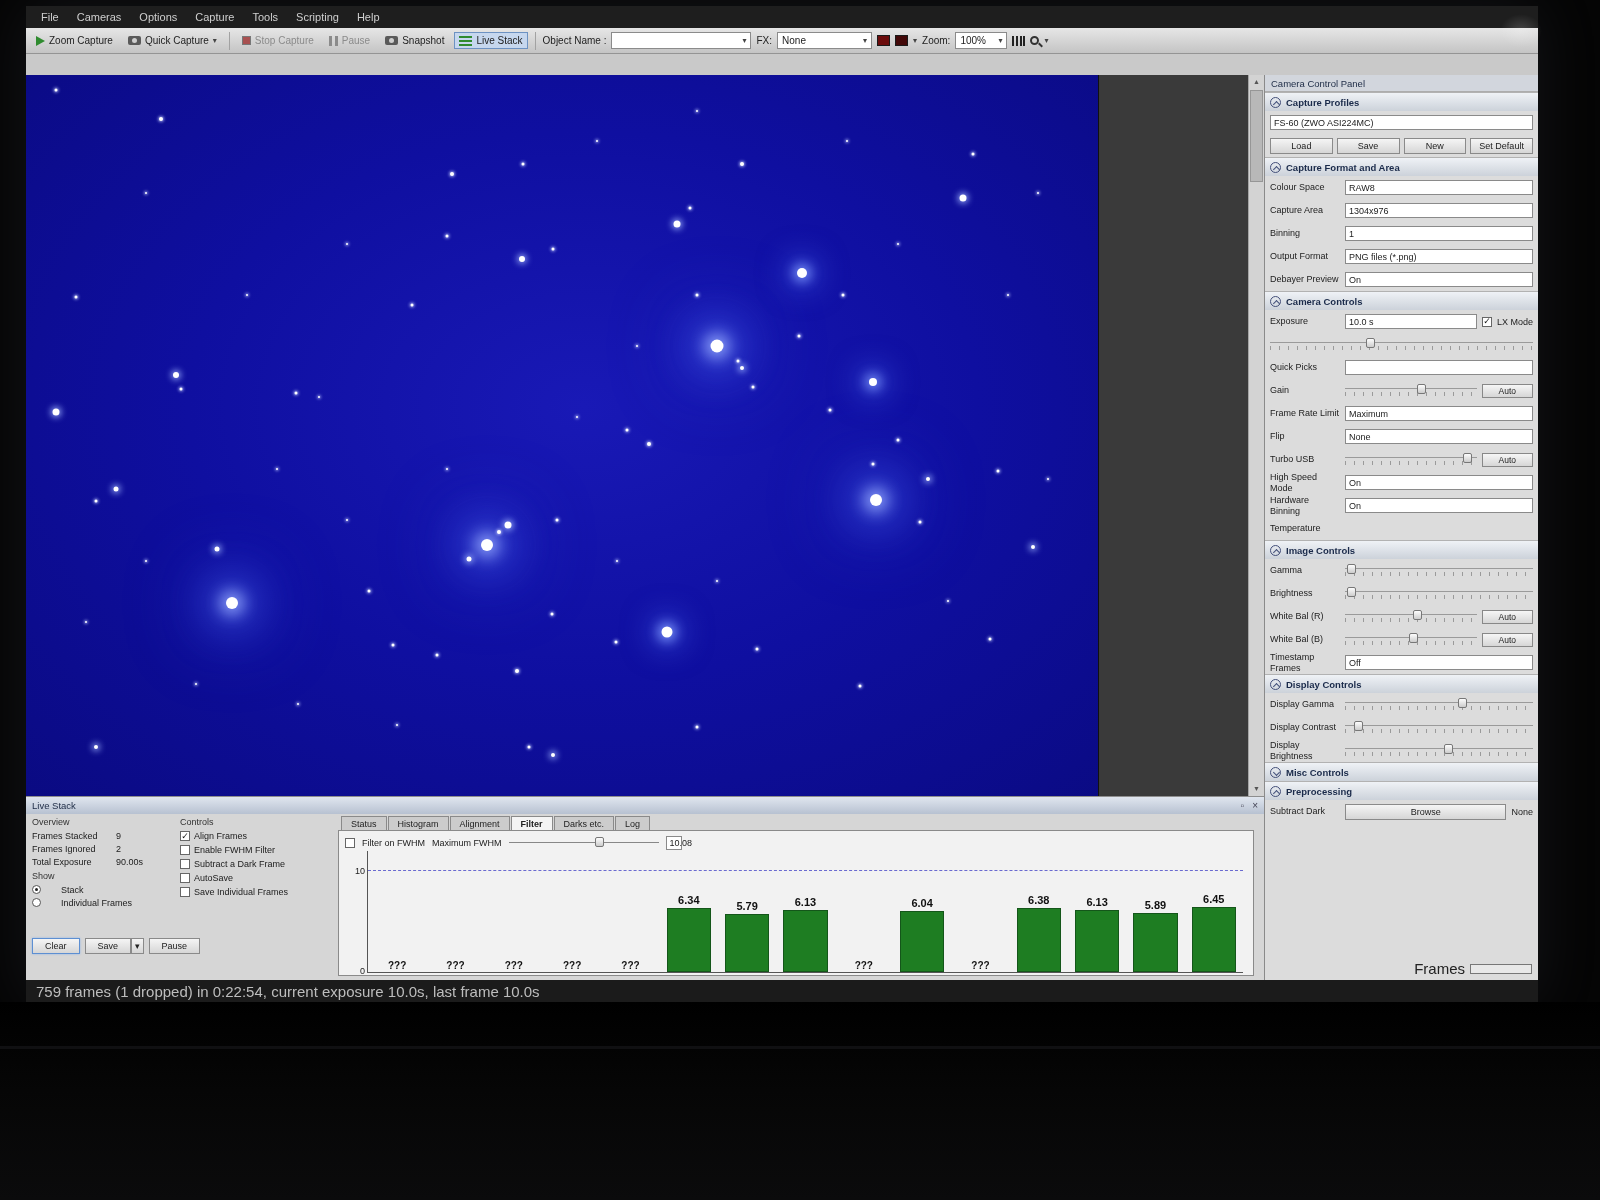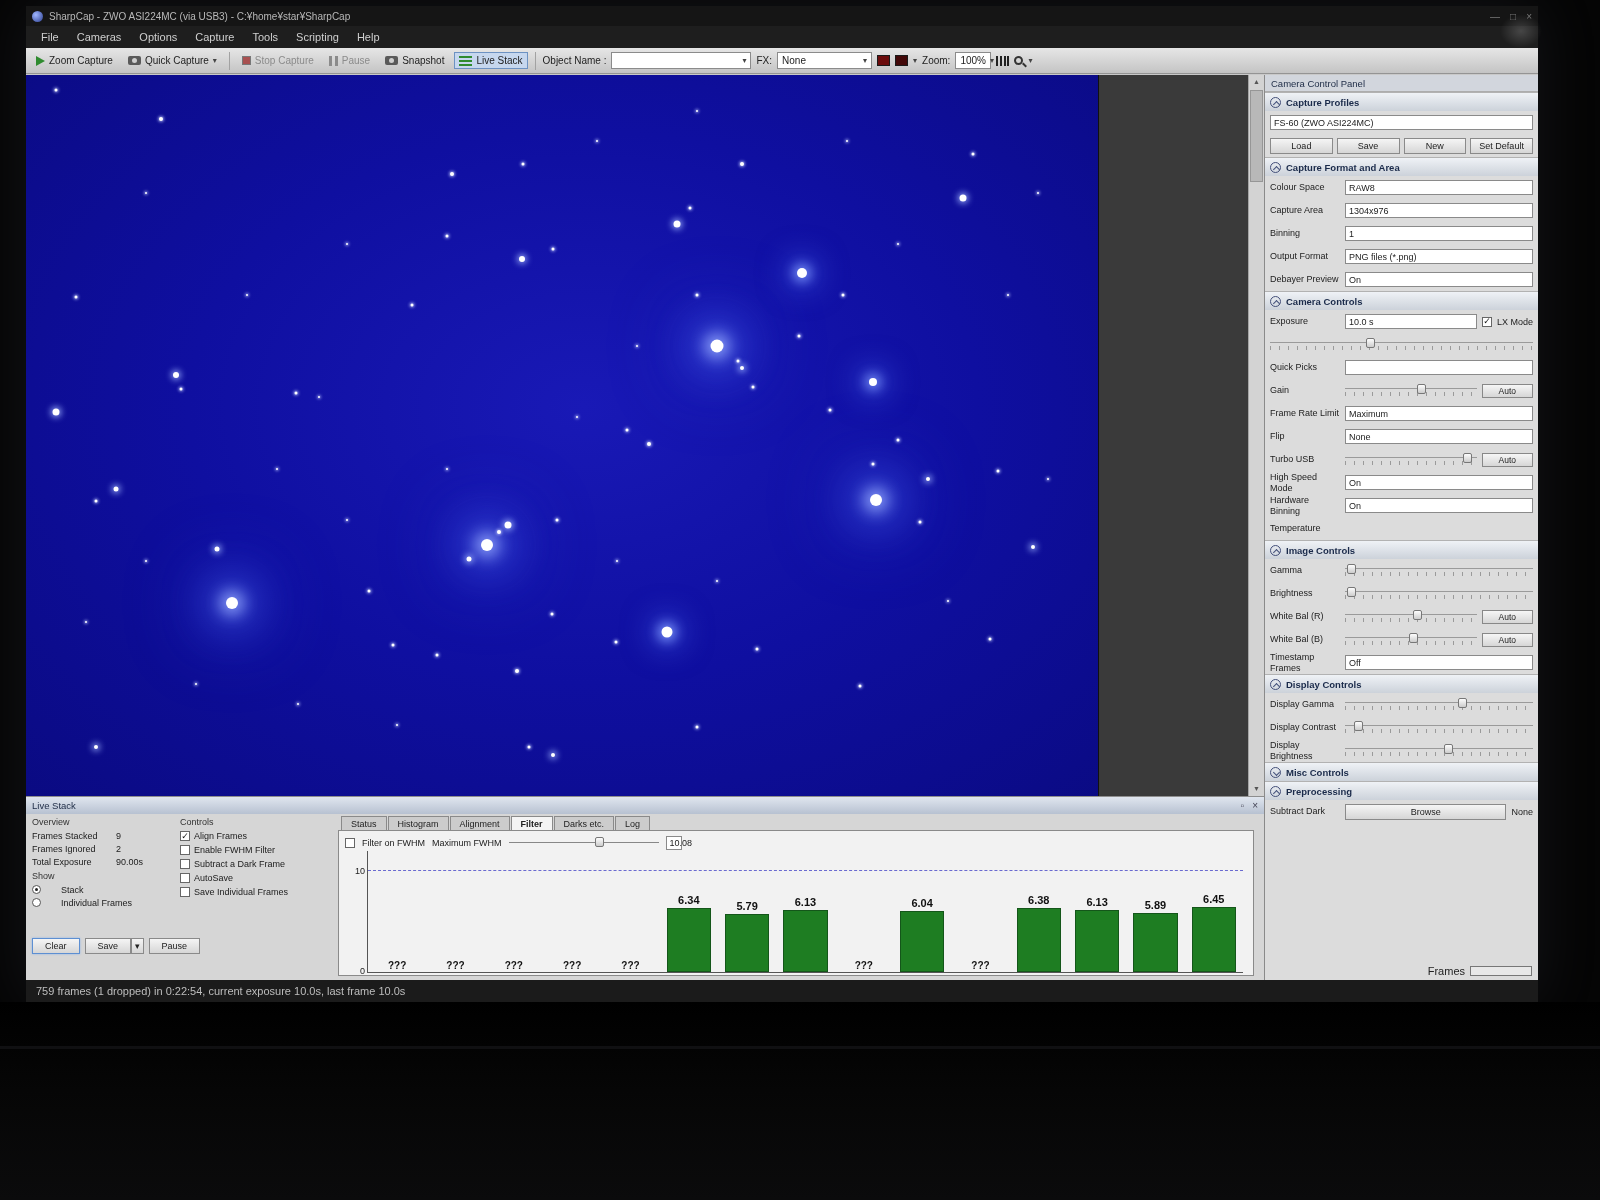--- a/index.html
+++ b/index.html
@@ -103,46 +103,37 @@
   .cam-row{display:flex;align-items:center;min-height:23px;padding:0 5px;gap:5px}
   .cam-lbl{width:70px;flex:none;line-height:1.15}
   .tbox{flex:1;height:15px;background:#fff;border:1px solid #8a8a8a;padding:0 3px;display:flex;align-items:center;font-size:9px;white-space:nowrap;overflow:hidden}
   .cbx-lbl{white-space:nowrap}
   .sld{flex:1;position:relative;height:11px;background-image:repeating-linear-gradient(90deg,#9a9a9a 0 1px,transparent 1px 9px);background-size:100% 4px;background-position:0 7px;background-repeat:no-repeat}
   .sld::before{content:"";position:absolute;left:0;right:0;top:3px;height:1px;background:#9a9a9a}
   .sthumb{position:absolute;top:-1px;width:9px;height:10px;background:linear-gradient(#fdfdfd,#cccccc);border:1px solid #777;border-radius:2px;margin-left:-4px}
   .auto-btn{flex:none;font-size:8.5px;padding:0 16px;height:14px;background:linear-gradient(#f6f6f6,#d6d6d6);border:1px solid #888;display:flex;align-items:center;color:#222}
   .pbtn{font-size:9px;padding:2px 8px;background:linear-gradient(#f5f5f5,#d6d6d6);border:1px solid #8a8a8a;color:#222;flex:1;white-space:nowrap;overflow:hidden}
   .btnrow{gap:4px}
-  .cam-frames{position:absolute;bottom:3px;right:6px;display:flex;align-items:center;gap:5px;font-size:11px;color:#222}
+  .cam-frames{position:absolute;bottom:3px;right:6px;display:flex;align-items:center;gap:5px;font-size:15px;color:#222}
   .fbar{width:62px;height:10px;border:1px solid #777;background:#e8e8e8}
   .ffill{height:100%;width:100%}
 
   
-  .statusbar{position:absolute;left:0;top:974px;width:1528px;height:22px;background:#1b1b1b;color:#bdbdbd;font-size:11px;display:flex;align-items:center;padding:0 10px}
+  .statusbar{position:absolute;left:0;top:974px;width:1528px;height:22px;background:#1b1b1b;color:#bdbdbd;font-size:15px;display:flex;align-items:center;padding:0 10px}
 
   
   .bezel{position:absolute;left:0;top:1002px;width:1600px;height:198px;background:linear-gradient(#000,#060606 45%,#0b0b0c)}
   .hinge{position:absolute;left:0;top:1046px;width:1600px;height:3px;background:#101012}
 </style>
 </head>
 <body>
 
 <div class="photo">
   <div class="screen">
 
-    <div class="titlebar">
-      <span class="appicon"></span>
-      <span>SharpCap - ZWO ASI224MC (via USB3) - C:¥home¥star¥SharpCap</span>
-      <span class="winbtns">
-        <span>—</span>
-        <span>□</span>
-        <span>×</span>
-      </span>
-    </div>
 
     <div class="menubar" id="menubar">
         <span>File</span>
         <span>Cameras</span>
         <span>Options</span>
         <span>Capture</span>
         <span>Tools</span>
         <span>Scripting</span>
         <span>Help</span>
       </div>
@@ -182,21 +173,21 @@
       </div>
       <span>FX:</span>
       <div class="tcombo" style="width:95px">
         <span>None</span>
         <span class="dd">▾</span>
       </div>
       <span class="swatch" id="swatch1" style="background: rgb(107, 12, 12);"></span>
       <span class="swatch" id="swatch2" style="background: rgb(66, 8, 8);"></span>
       <span class="dd">▾</span>
       <span>Zoom:</span>
-      <div class="tcombo" style="width:36px">
+      <div class="tcombo" style="width:52px">
         <span>100%</span>
         <span class="dd">▾</span>
       </div>
       <span class="ic histic"></span>
       <span class="ic magic"></span>
       <span class="dd">▾</span>
     </div>
 
     <div class="content">
       <div class="left-col">

